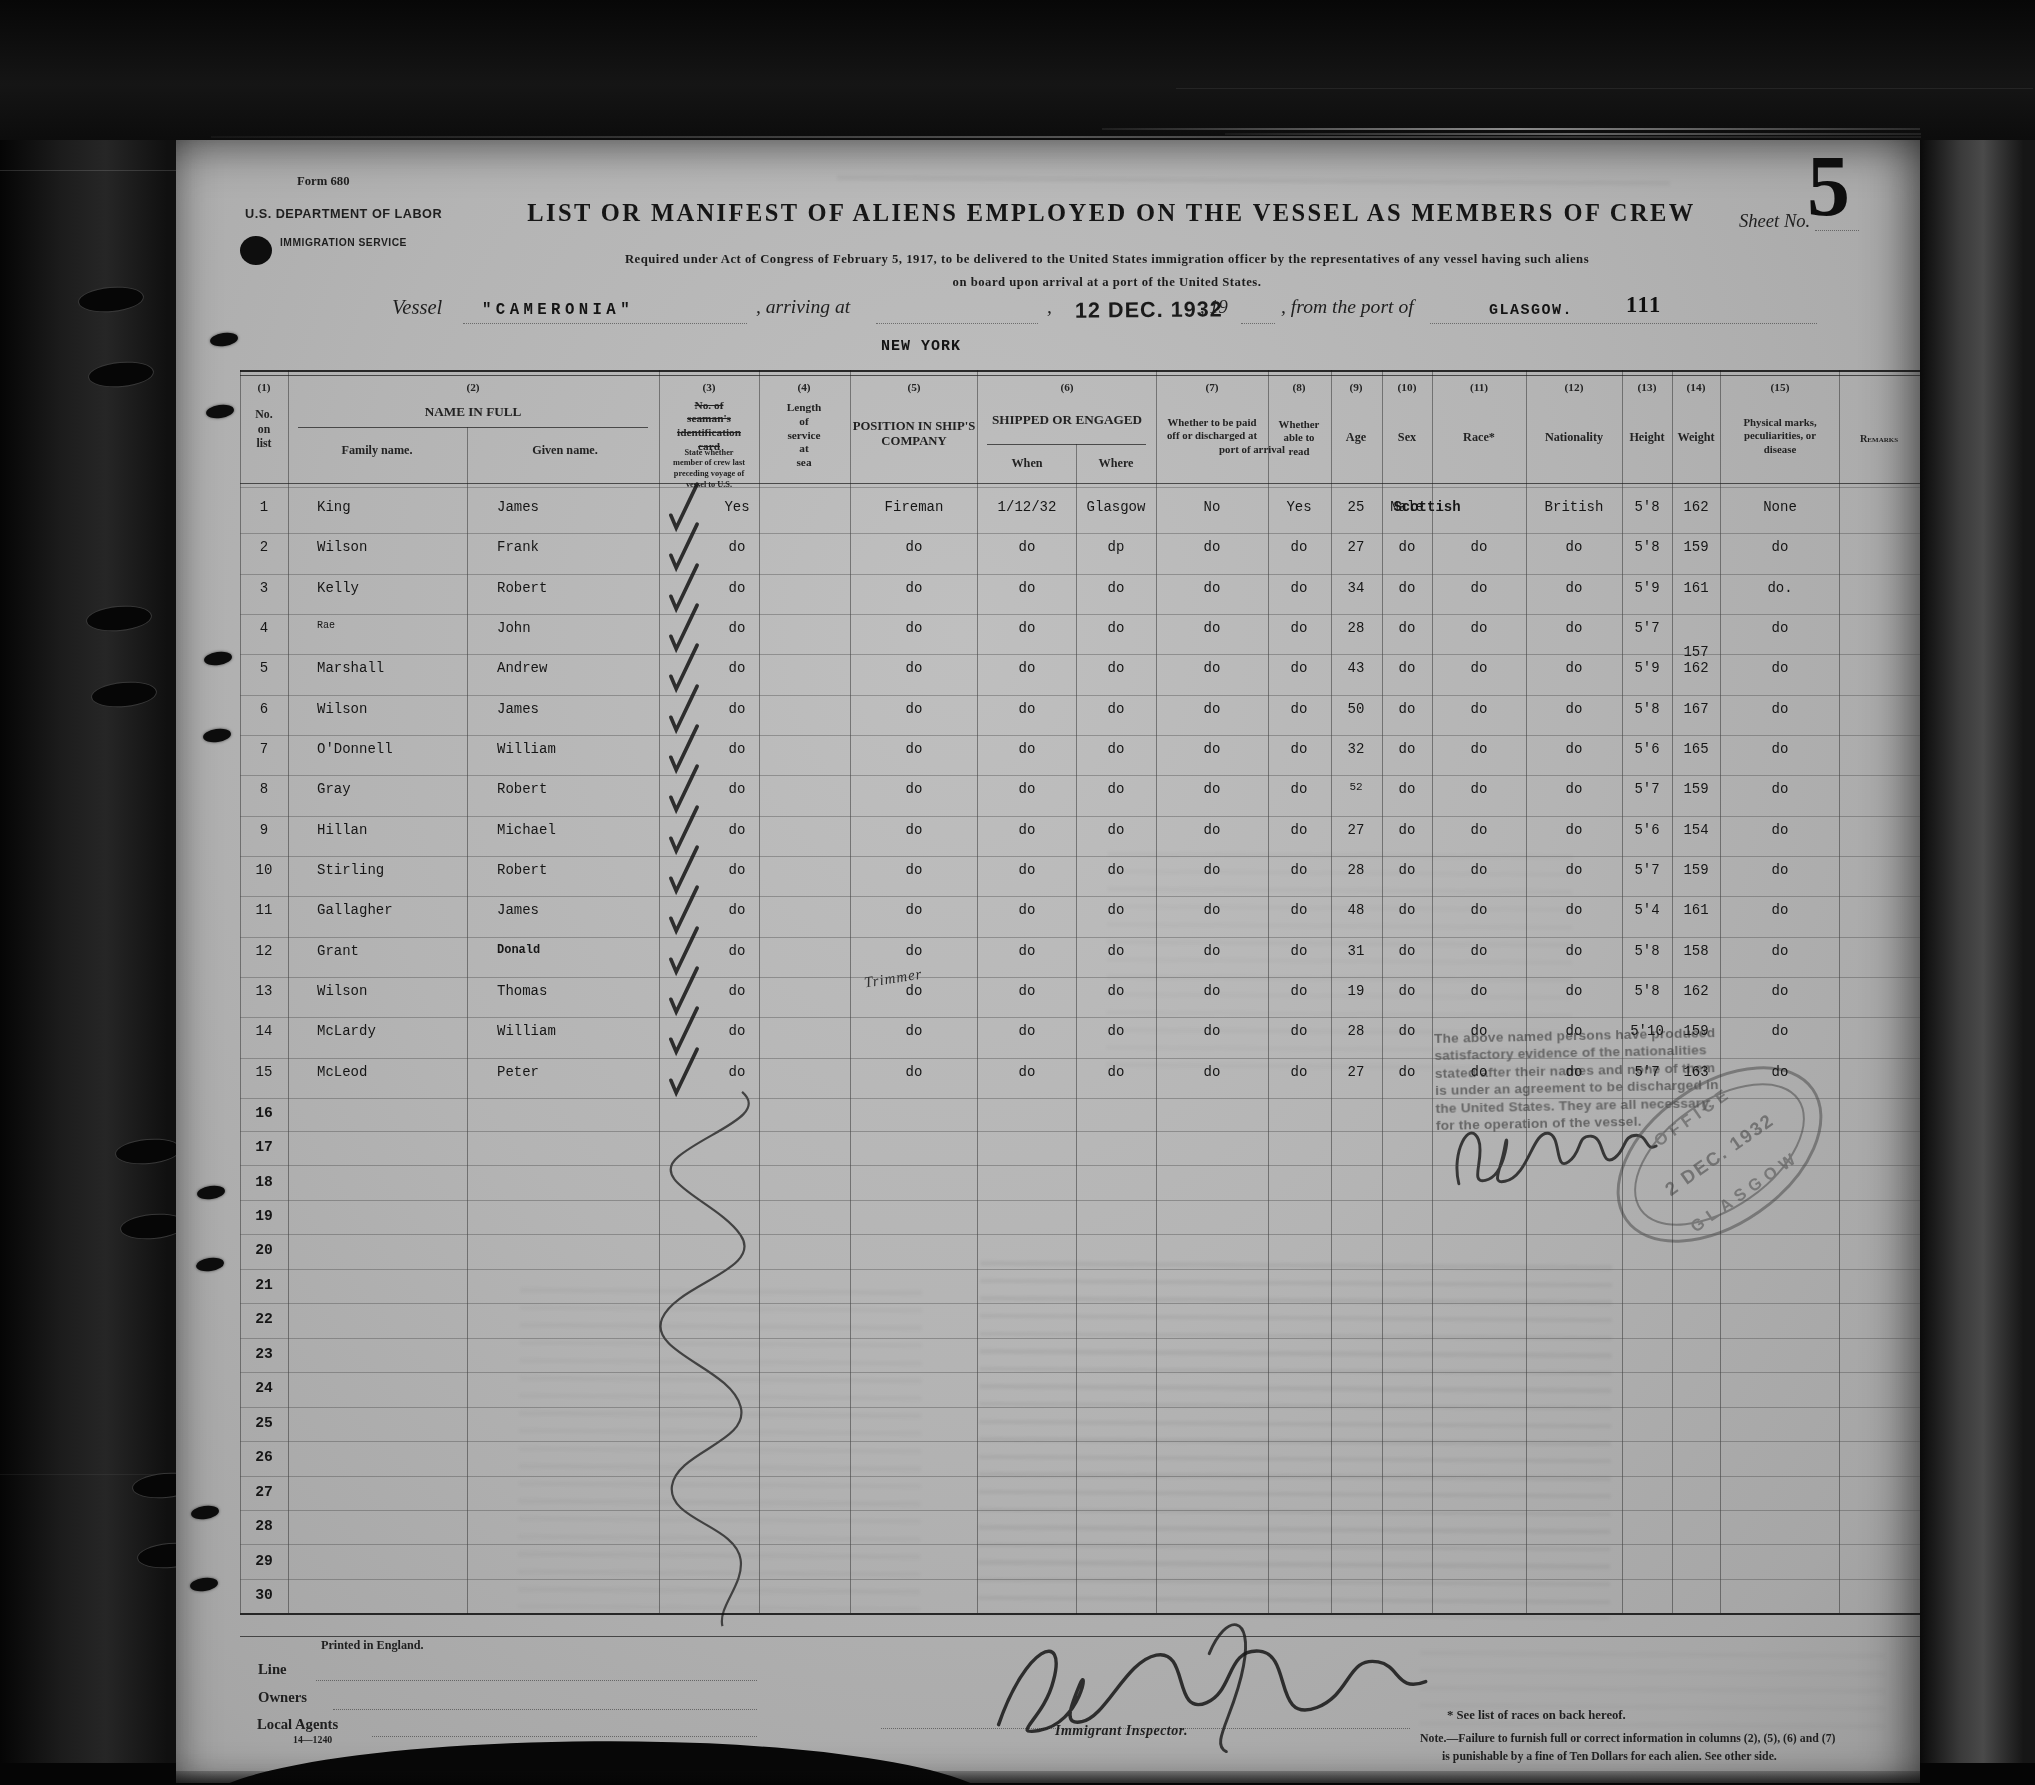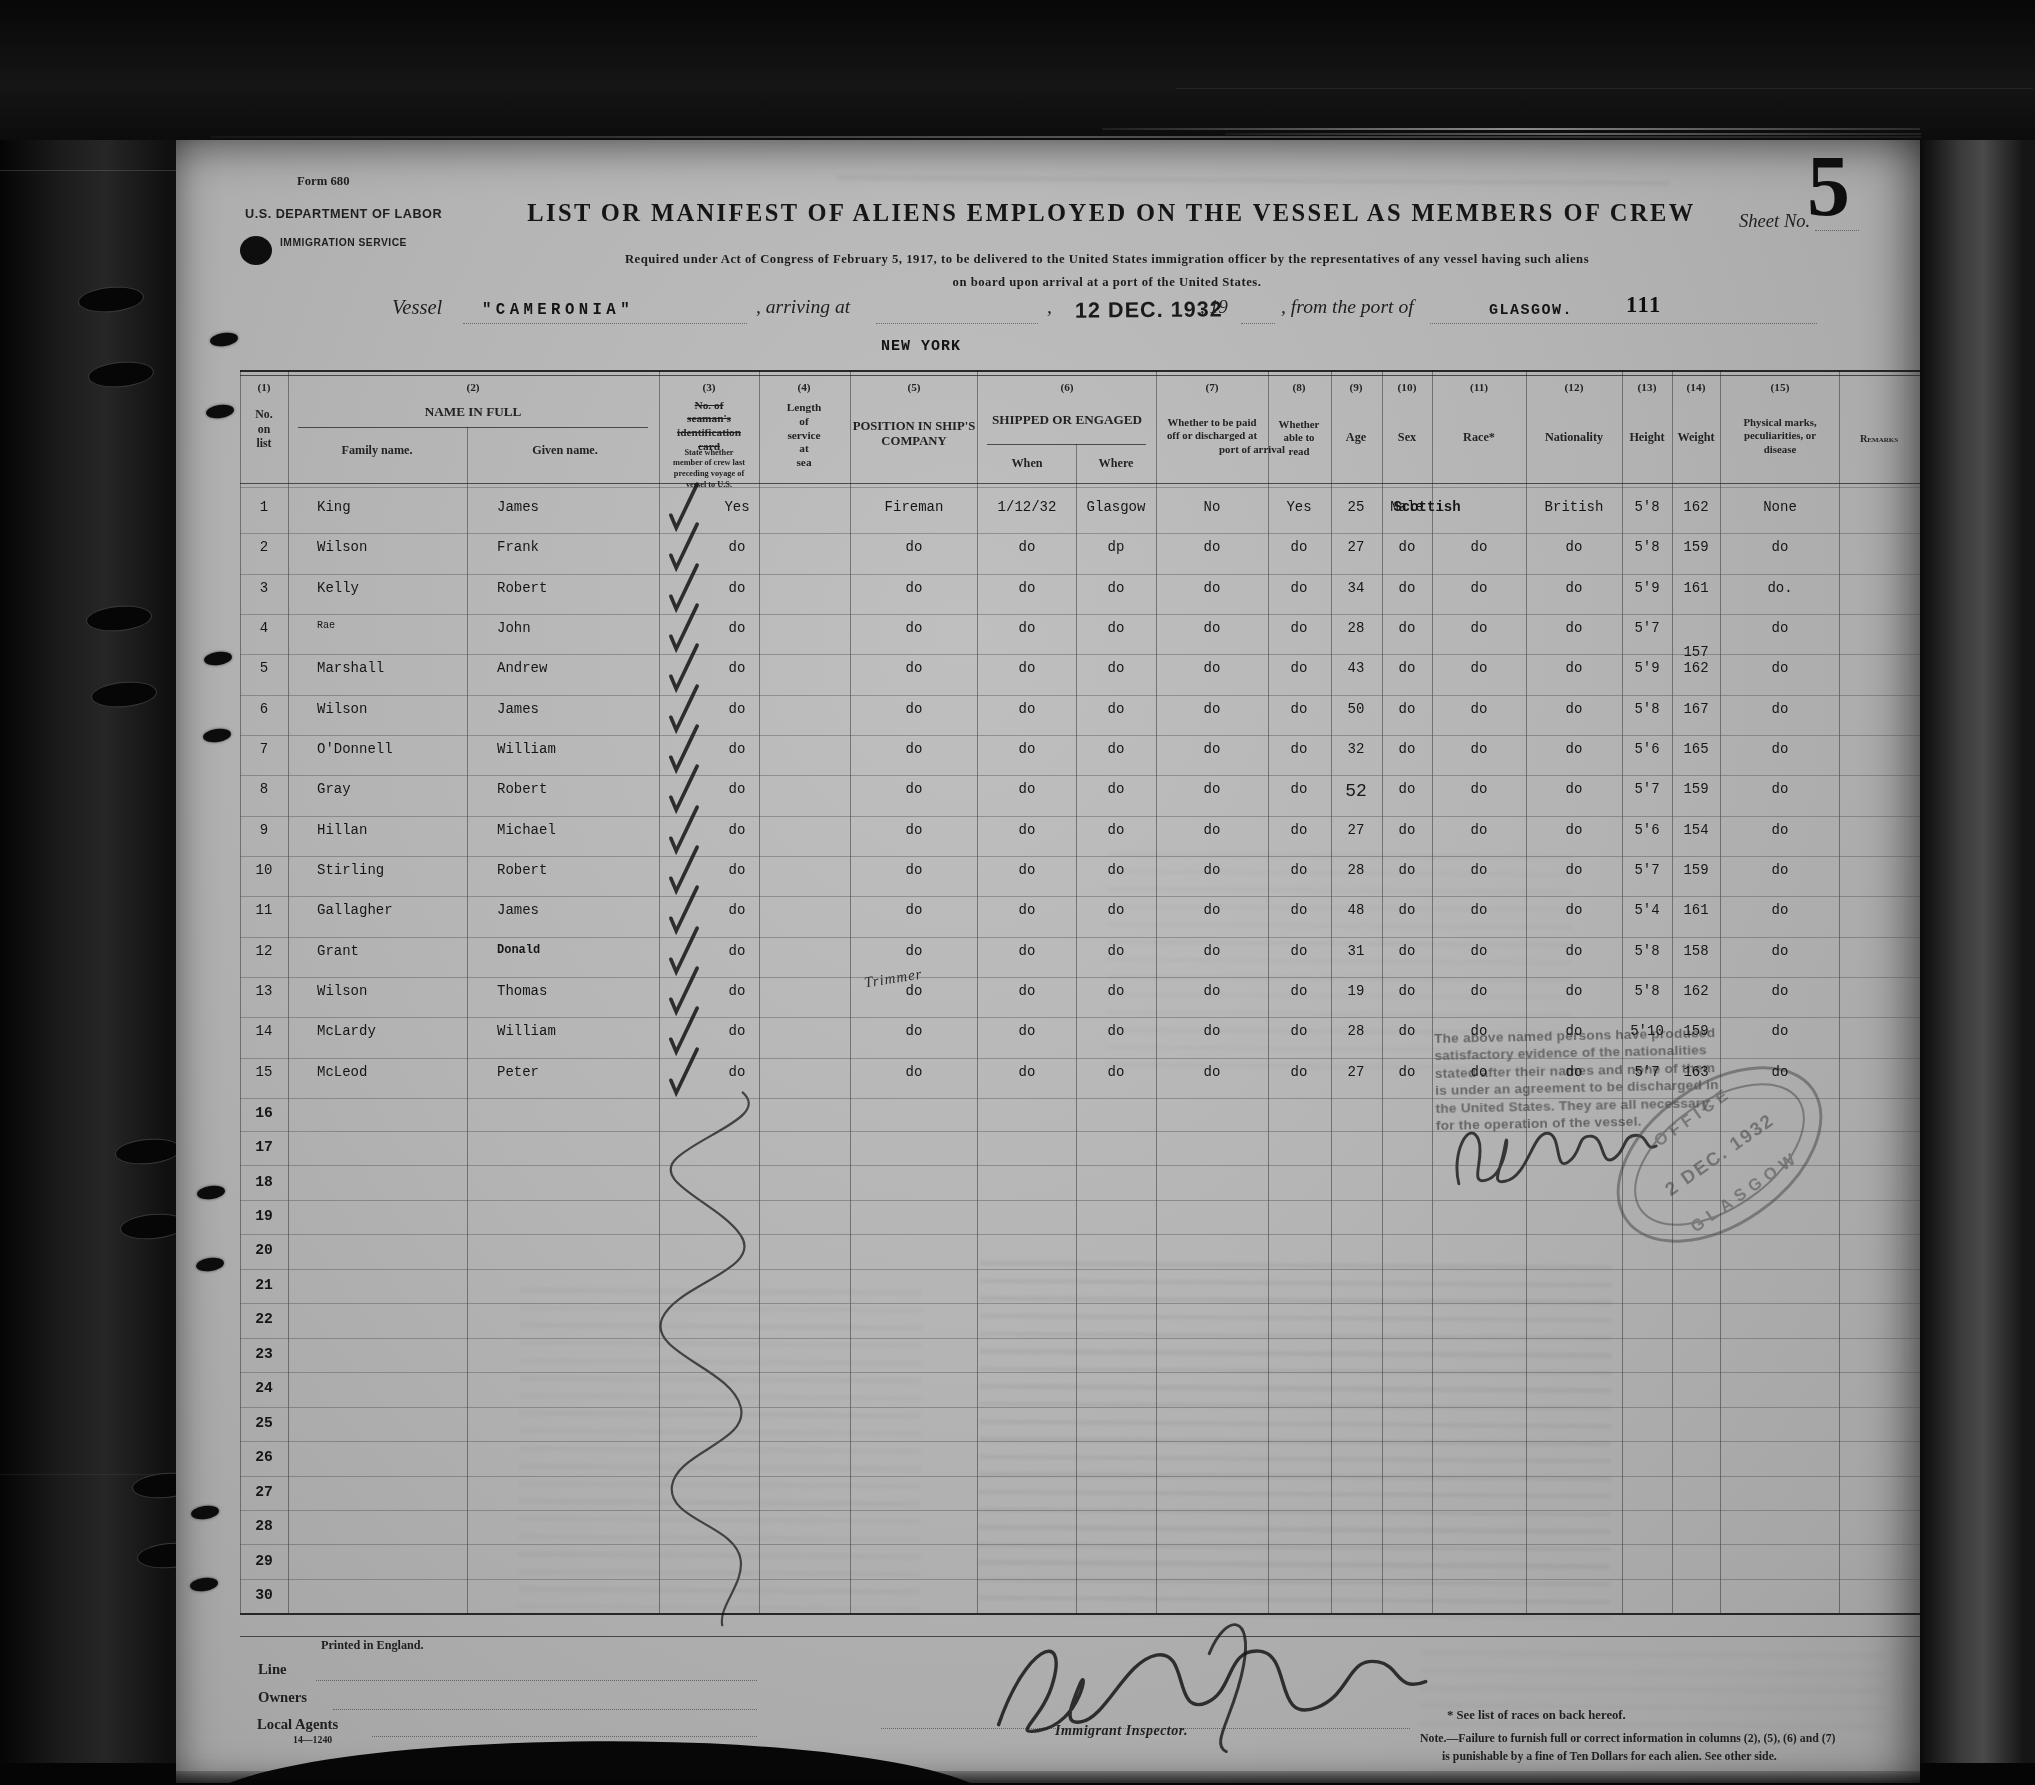--- a/index.html
+++ b/index.html
@@ -407,21 +407,21 @@
     </svg>
     <div class="abs cell" style="top: 641px; left: 88px; font-size: 14px; transform: translateX(-50%);">8</div>
     <div class="abs cell" style="top: 641px; left: 141px; font-size: 14px;">Gray</div>
     <div class="abs cell" style="top: 641px; left: 321px; font-size: 14px;">Robert</div>
     <div class="abs cell" style="top: 641px; left: 561px; font-size: 14px; transform: translateX(-50%);">do</div>
     <div class="abs cell" style="top: 641px; left: 738px; font-size: 14px; transform: translateX(-50%);">do</div>
     <div class="abs cell" style="top: 641px; left: 851px; font-size: 14px; transform: translateX(-50%);">do</div>
     <div class="abs cell" style="top: 641px; left: 940px; font-size: 14px; transform: translateX(-50%);">do</div>
     <div class="abs cell" style="top: 641px; left: 1036px; font-size: 14px; transform: translateX(-50%);">do</div>
     <div class="abs cell" style="top: 641px; left: 1123px; font-size: 14px; transform: translateX(-50%);">do</div>
-    <div class="abs cell" style="top: 641px; left: 1180px; font-size: 18px; transform: translateX(-50%);">52</div>
+    <div class="abs cell" style="top: 641px; left: 1180px; font-size: 11px; transform: translateX(-50%);">52</div>
     <div class="abs cell" style="top: 641px; left: 1231px; font-size: 14px; transform: translateX(-50%);">do</div>
     <div class="abs cell" style="top: 641px; left: 1303px; font-size: 14px; transform: translateX(-50%);">do</div>
     <div class="abs cell" style="top: 641px; left: 1398px; font-size: 14px; transform: translateX(-50%);">do</div>
     <div class="abs cell" style="top: 641px; left: 1471px; font-size: 14px; transform: translateX(-50%);">5'7</div>
     <div class="abs cell" style="top: 641px; left: 1520px; font-size: 14px; transform: translateX(-50%);">159</div>
     <div class="abs cell" style="top: 641px; left: 1604px; font-size: 14px; transform: translateX(-50%);">do</div>
     <svg width="36" height="52" viewBox="0 0 74 106" style="position: absolute; left: 490px; top: 623px; overflow: visible;">
       <path d="M10,70 L21,96 L64,6" fill="none" stroke="#141414" stroke-width="7.5" stroke-linecap="round" opacity=".85"></path>
     </svg>
     <div class="abs cell" style="top: 682px; left: 88px; font-size: 14px; transform: translateX(-50%);">9</div>

